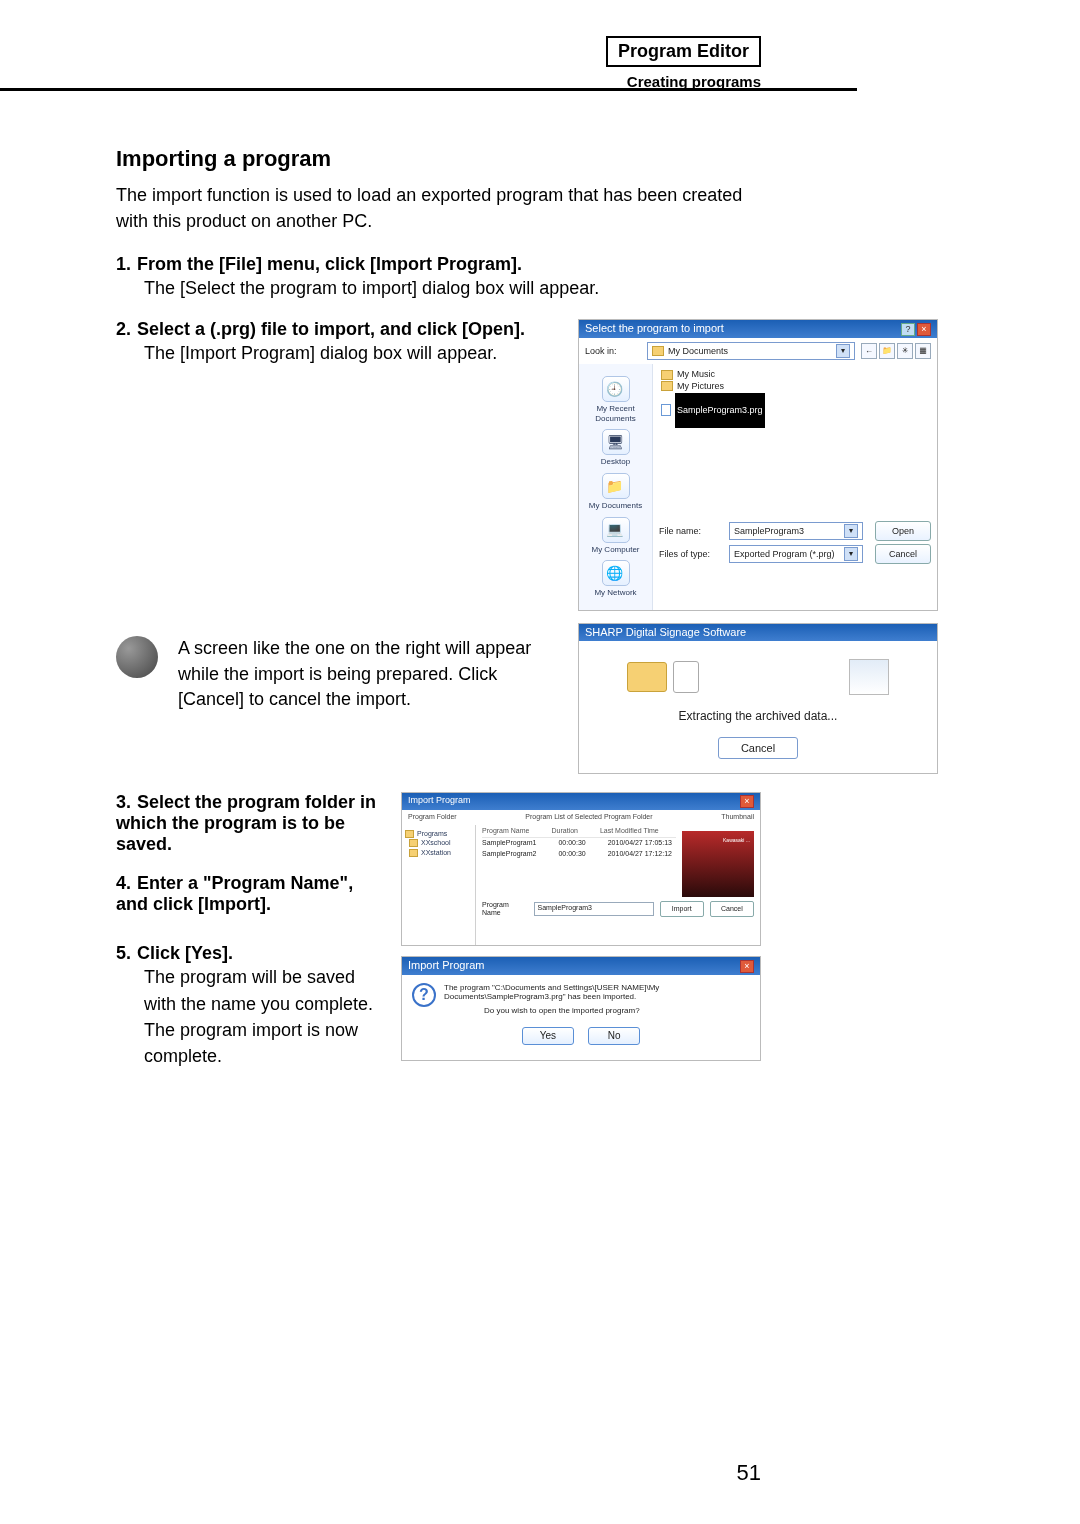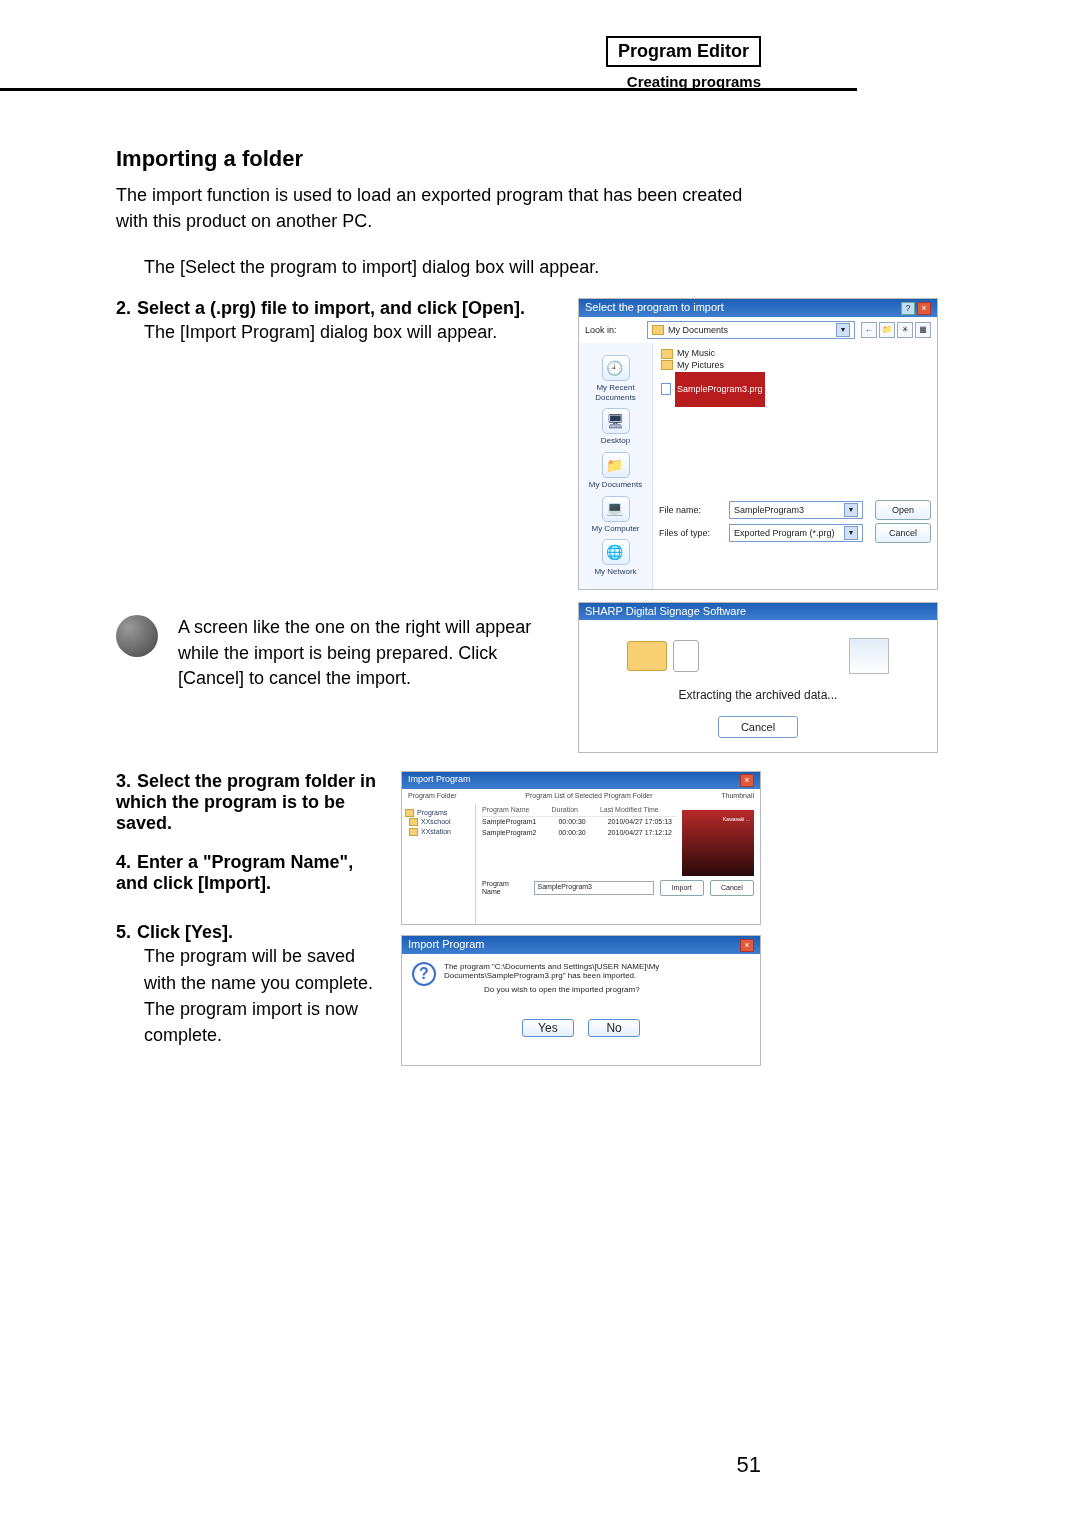--- a/index.html
+++ b/index.html
@@ -30,21 +30,21 @@
   .side-icon { width:28px; height:26px; margin:0 auto 2px; border:1px solid #b0c6e6; border-radius:5px; background:linear-gradient(#fff,#e5f0ff); display:flex; align-items:center; justify-content:center; font-size:14px; }
   .dlg1-main { flex:1; }
   .dlg1-lookin { display:flex; align-items:center; padding:4px 6px; gap:4px; }
   .dropdown { flex:1; height:18px; border:1px solid #7a9bcf; background:#fff; font-size:9px; padding:2px 4px; display:flex; align-items:center; justify-content:space-between; }
   .dd-arrow { width:14px; height:14px; background:#cfe0f7; border:1px solid #7a9bcf; text-align:center; line-height:12px; font-size:8px;}
   .toolbar-icons span{ width:16px; height:16px; display:inline-block; border:1px solid #9ab; margin-left:2px; background:#f5f8ff; font-size:8px; text-align:center; line-height:14px;}
   .file-area { height:150px; padding:4px 8px; background:#fff; }
   .file-row { display:flex; align-items:center; gap:4px; font-size:9px; margin:1px 0;}
   .folder-ico { width:12px; height:10px; background:#f6d073; border:1px solid #c9a23a; }
   .page-ico { width:10px; height:12px; background:#fff; border:1px solid #6a99d6; position:relative;}
-  .selected-file { background:#b91c1c; color:#fff; padding:12px 2px; }
+  .selected-file { background:#000000; color:#fff; padding:12px 2px; }
   .dlg1-bottom { padding:4px 6px; }
   .fb-row { display:flex; align-items:center; gap:12px; margin:3px 0;}
   .fb-label { width:58px; font-size:9px; }
   .fb-input { flex:1; height:18px; border:1px solid #7a9bcf; background:#fff; font-size:9px; padding:2px 4px; display:flex; align-items:center; justify-content:space-between;}
   .fb-btn { width:56px; height:20px; border:1px solid #8aa; border-radius:3px; background:linear-gradient(#fff,#e9f2ff); font-size:9px; text-align:center; line-height:18px;}
   
   .dlg2 { width:360px; margin-top:12px; }
   .dlg2-body { padding:12px 14px 14px; text-align:center; }
   .d2icons { display:flex; justify-content:space-between; align-items:center; margin:6px 34px 14px; }
   .icon-folder { width:40px; height:30px; background:#f6d073; border:1px solid #c9a23a; border-radius:3px; }
@@ -73,42 +73,43 @@
   .dlg3-thumb .cap { position:absolute; top:6px; right:4px; font-size:5px; color:#fff;}
   .dlg3-foot { display:flex; align-items:center; gap:6px; padding:4px 6px; font-size:7px;}
   .dlg3-foot .inp { flex:1 0 120px; height:14px; border:1px solid #9ab; background:#fff; padding:1px 3px;}
   .dlg3-foot .b { width:46px; height:16px; border:1px solid #8aa; border-radius:2px; text-align:center; line-height:14px;}
   
   .dlg4 { width:360px; margin-top:10px; }
   .dlg4-body { padding:8px 10px 12px; font-size:8px; }
   .d4-row { display:flex; gap:8px; align-items:flex-start; }
   .q-icon { width:24px; height:24px; border-radius:50%; background:#fff; border:2px solid #3a72c9; color:#3a72c9; font-weight:bold; font-size:16px; text-align:center; line-height:20px;}
   .d4-btns { text-align:center; margin-top:8px; }
-  .d4-btns .b { display:inline-block; width:52px; height:18px; border:1px solid #5a8fd6; border-radius:3px; margin:16px 6px; font-size:12px; line-height:16px; background:linear-gradient(#fff,#e5f0ff);}
-  .page-no { position:absolute; right:96px; bottom:46px; font-size:22px; }
+  .d4-btns .b { display:inline-block; width:52px; height:18px; border:1px solid #5a8fd6; border-radius:3px; margin:3px 6px; font-size:10px; line-height:16px; background:linear-gradient(#fff,#e5f0ff);}
+  .page-no { position:absolute; right:96px; bottom:38px; font-size:22px; }
   .step-block { display:flex; gap:20px; align-items:flex-start; }
   .step-text { flex: 1 1 auto; }
 </style>
 </head>
 <body>
 
 <div class="page">
   <div class="header-box">
     <div class="header-title">Program Editor</div>
     <div class="header-sub">Creating programs</div>
   </div>
   <div class="hr"></div>
 
   <div class="content">
-    <div class="section-title">Importing a folder</div>
+    <div class="section-title">Importing a program</div>
     <div class="intro">The import function is used to load an exported program that has been created with this product on another PC.</div>
 
     <div class="steps">
 
       <div class="step">
+        <div class="step-head"><span class="step-no">1.</span><span>From the [File] menu, click [Import Program].</span></div>
         <div class="step-body">The [Select the program to import] dialog box will appear.</div>
       </div>
 
       <div class="step step-block">
         <div class="step-text">
           <div class="step-head"><span class="step-no">2.</span><span>Select a (.prg) file to import, and click [Open].</span></div>
           <div class="step-body">The [Import Program] dialog box will appear.</div>
 
           <div class="tip-row" style="margin-top:270px;">
             <div class="tip-badge"></div>

